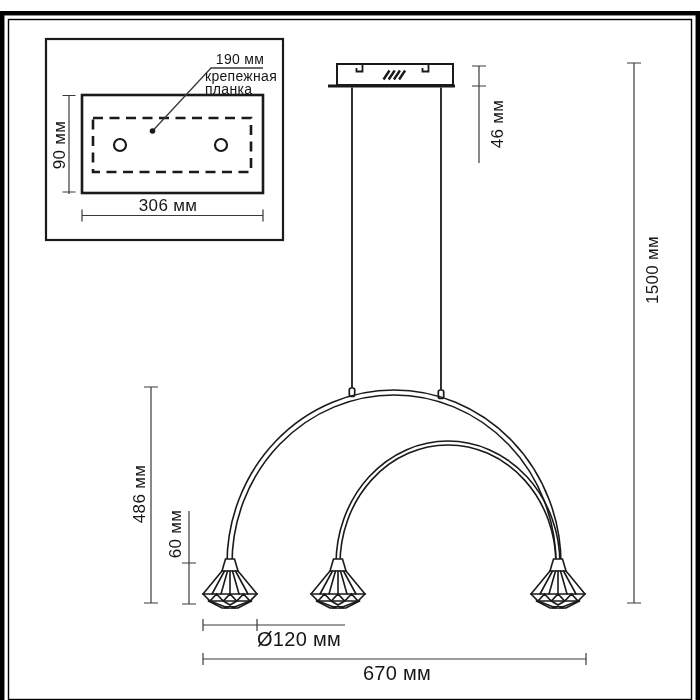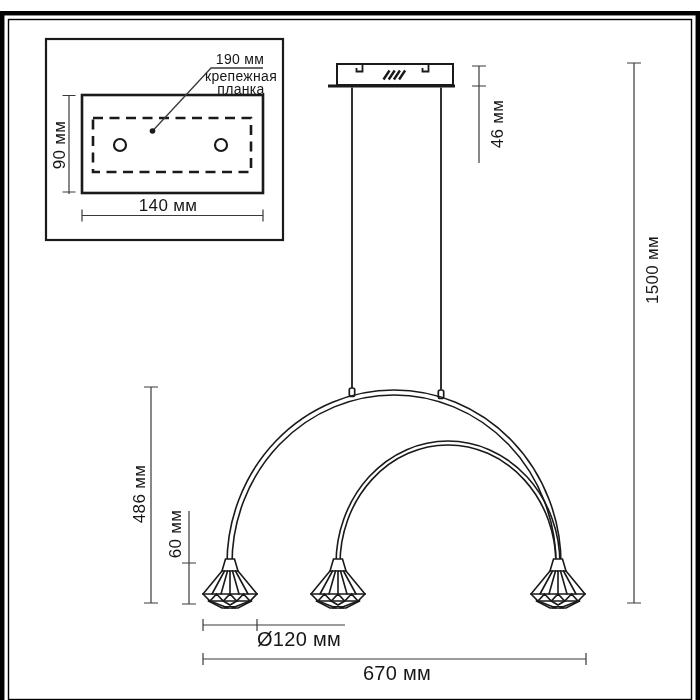--- a/index.html
+++ b/index.html
@@ -9,21 +9,21 @@
   }
   .stage svg { position:absolute; left:0; top:0; }
   .lbl {
     position:absolute; white-space:nowrap; color:#161616;
     transform:translate(-50%,-50%); letter-spacing:0.3px; line-height:1;
   }
   .lbl.v { transform:translate(-50%,-50%) rotate(-90deg); }
   .f14 { font-size:14px; }
   .f17 { font-size:17px; }
   .f18 { font-size:20px; }
-  .plate-name { text-align:center; line-height:12.5px; font-size:14px; }
+  .plate-name { text-align:left; line-height:12.5px; font-size:14px; }
 </style>
 </head>
 <body>
 
 <div class="stage">
 
   <svg width="700" height="700" viewBox="0 0 700 700">
     <defs>
       <g id="shade" stroke="#1a1a1a" stroke-width="1.6" fill="none" stroke-linecap="round">
 
@@ -95,21 +95,21 @@
       <path d="M 203 648 H 586 M 203 642 V 654 M 586 642 V 654"></path>
     </g>
   </svg>
 
   <div class="lbl f14" style="left:240px; top:48px;">190 мм</div>
   <div class="lbl plate-name" style="left:241px; top:71px;">
     <div>крепежная</div>
     <div>планка</div>
   </div>
   <div class="lbl v f17" style="left:59px; top:134px;">90 мм</div>
-  <div class="lbl f17" style="left:168px; top:194px;">140 мм</div>
+  <div class="lbl f17" style="left:168px; top:194px;">306 мм</div>
 
   <div class="lbl v f17" style="left:497px; top:113px;">46 мм</div>
   <div class="lbl v f17" style="left:652px; top:259px;">1500 мм</div>
   <div class="lbl v f17" style="left:139px; top:483px;">486 мм</div>
   <div class="lbl v f17" style="left:175px; top:523px;">60 мм</div>
   <div class="lbl f18" style="left:299px; top:628px;">Ø120 мм</div>
   <div class="lbl f18" style="left:397px; top:662px;">670 мм</div>
 
 </div>
 

